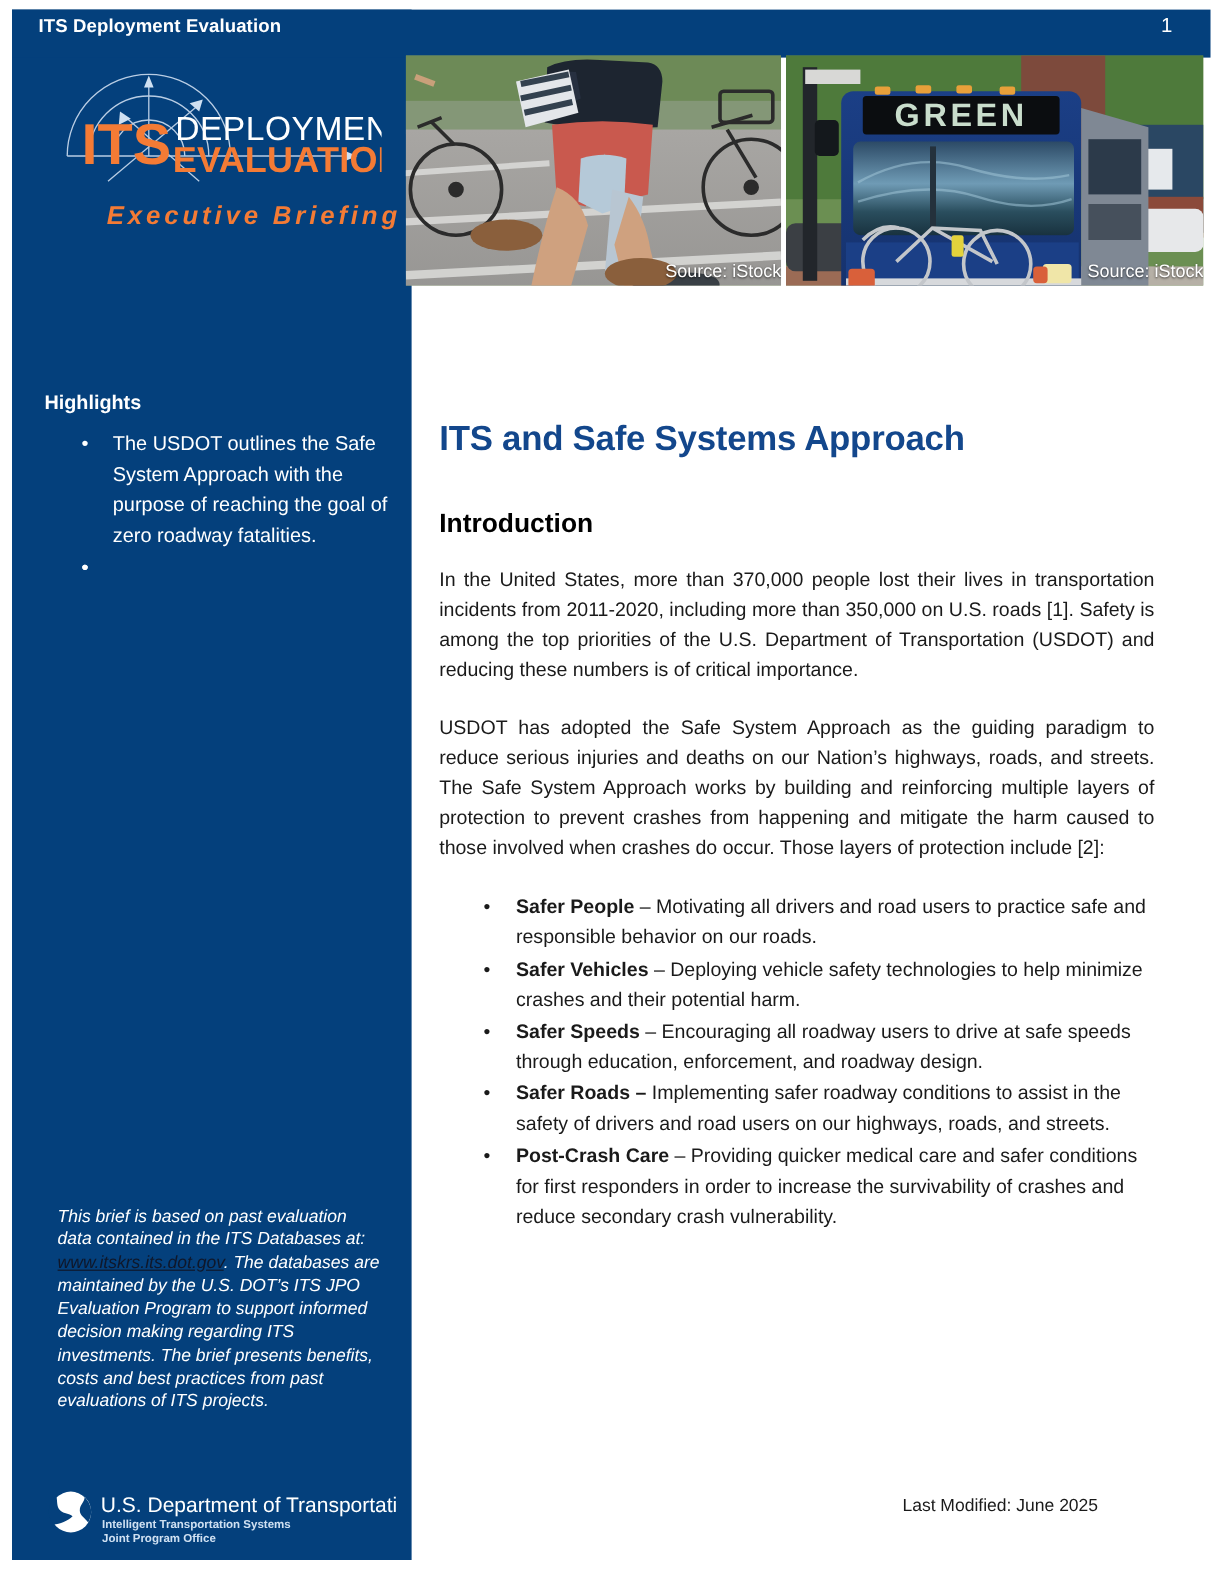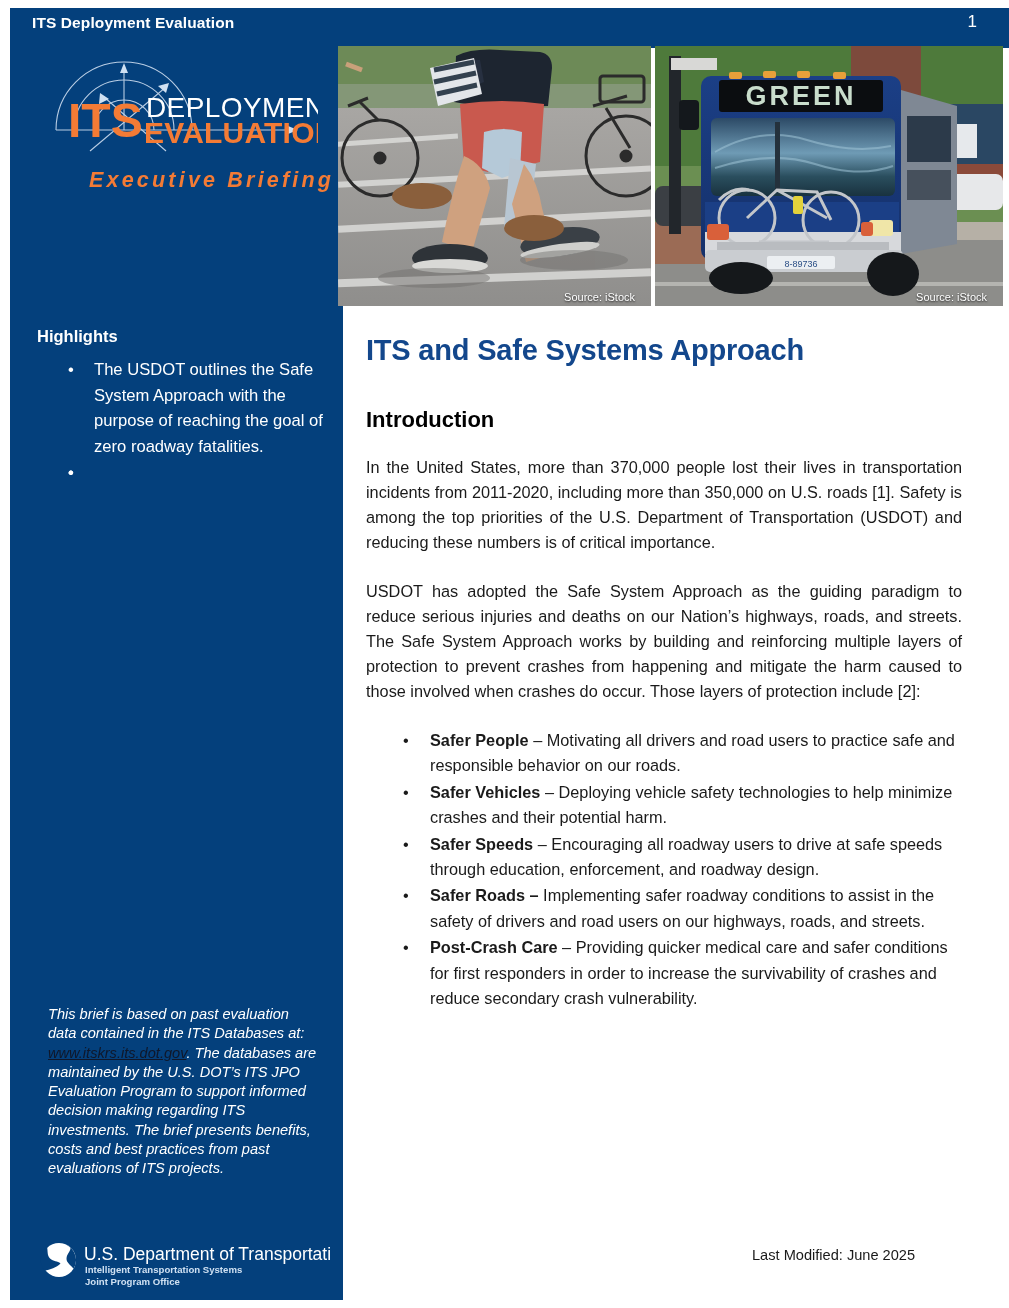--- a/index.html
+++ b/index.html
@@ -112,46 +112,46 @@
   .usdot{
     position:absolute;
     left:40px; top:1240px;
     width:290px; height:52px;
   }
 
   
   .photo{
     position:absolute;
     top:46px;
-    height:260px;
+    height:192px;
     overflow:hidden;
   }
   .photo.left{ left:338px; width:313px; }
   .photo.right{ left:655px; width:348px; }
   .photo .caption{
     position:absolute;
-    right:16px; bottom:3px;
-    color:#ffffff;
-    font-size:11px;
+    right:0; bottom:3px;
+    color:#ffffff;
+    font-size:15px;
     z-index:9;
     text-shadow:0 1px 2px rgba(0,0,0,.75);
   }
   .photo svg{display:block;}
 
   
   .main{
     position:absolute;
     left:366px; top:334px;
     width:596px;
   }
   .doc-title{
     font-size:29px;
     font-weight:bold;
     color:#13478c;
-    margin:0 0 40px 0;
+    margin:16px 0 40px 0;
     letter-spacing:-0.2px;
   }
   .section-head{
     font-size:22px;
     font-weight:bold;
     color:#000000;
     margin:0 0 22px 0;
   }
   .body-par{
     font-size:16.3px;

